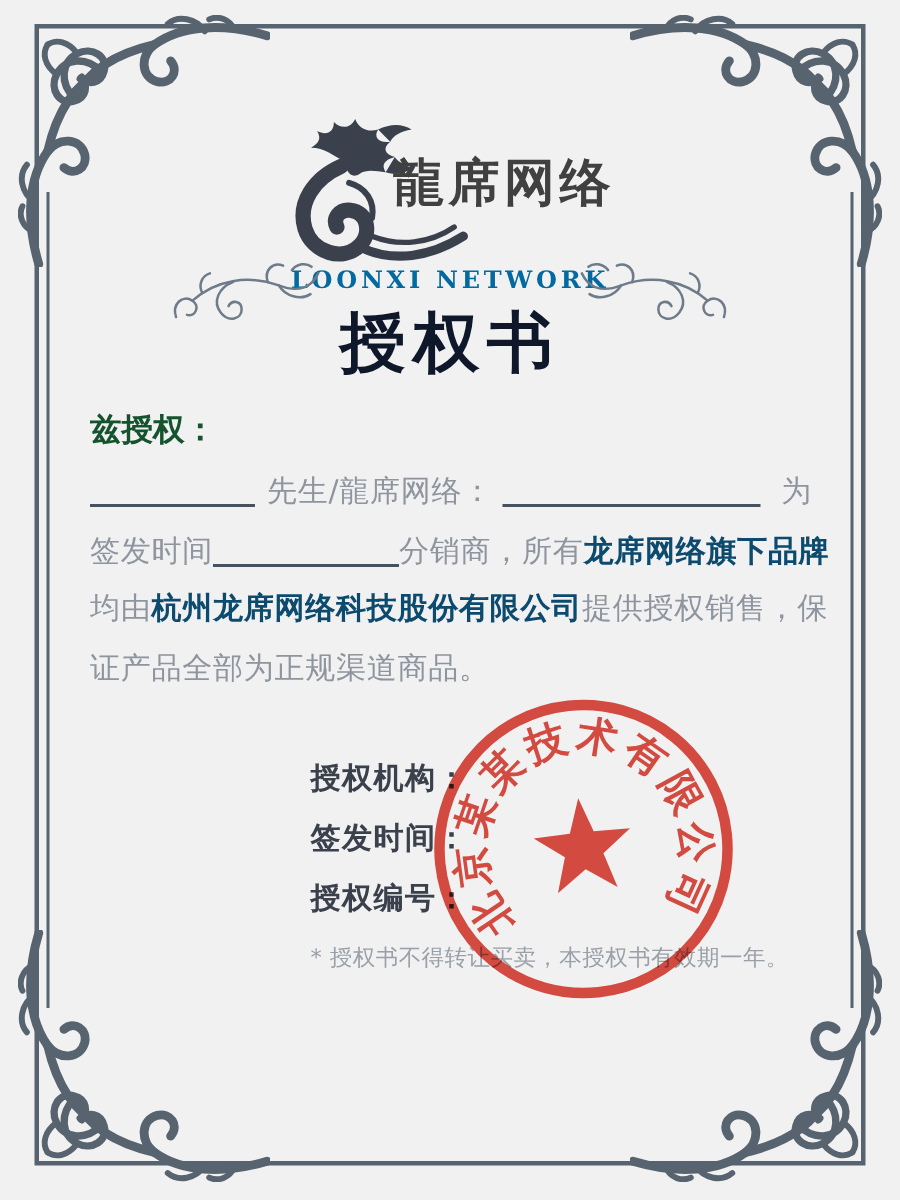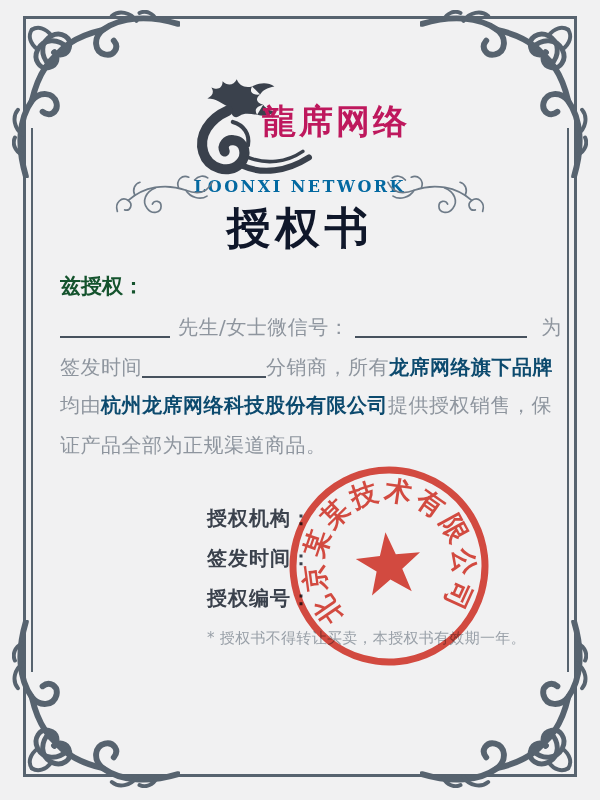--- a/index.html
+++ b/index.html
@@ -22,21 +22,21 @@
   .corner{ position:absolute; width:168px; height:168px; }
   .corner.tl{ left:12px; top:10px; }
   .corner.tr{ right:12px; top:10px; transform:scaleX(-1); }
   .corner.bl{ left:12px; bottom:12px; transform:scaleY(-1); }
   .corner.br{ right:12px; bottom:12px; transform:scale(-1,-1); }
   
   .dragon{ position:absolute; left:183px; top:76px; width:132px; height:102px; }
   .brand-cn{
     position:absolute; left:262px; top:99px;
     font-family:"DejaVu Serif", serif; font-size:34px; font-weight:bold;
-    letter-spacing:3px; color:#be185d;
+    letter-spacing:3px; color:#404040;
   }
   .brand-en{
     position:absolute; left:0; right:0; top:177px; text-align:center;
     font-family:"DejaVu Serif", serif; font-size:16px; font-weight:600;
     letter-spacing:2.5px; color:#0369a1;
   }
   .flourish{ position:absolute; width:102px; height:54px; top:172px; }
   .flourish.fl{ left:113px; }
   .flourish.fr{ left:385px; transform:scaleX(-1); }
   .title{
@@ -152,21 +152,21 @@
       <use href="#sym-flourish"></use>
     </svg>
   <svg class="flourish fr">
       <use href="#sym-flourish"></use>
     </svg>
   <div class="title">授权书</div>
 
   <div class="salutation">兹授权：</div>
 
   <div class="bline l1">
-    <span class="blank w110"></span><span class="ml8">先生/女士微信号：</span><span class="blank w172"></span><span class="ml14">为</span>
+    <span class="blank w110"></span><span class="ml8">先生/龍席网络：</span><span class="blank w172"></span><span class="ml14">为</span>
   </div>
 
   <div class="bline l2">
     <span>签发时间</span><span class="blank w124"></span><span>分销商，所有</span><span class="b">龙席网络旗下品牌</span>
   </div>
 
   <div class="bline l3">
     <span>均由</span><span class="b">杭州龙席网络科技股份有限公司</span><span>提供授权销售，保</span>
   </div>
 

